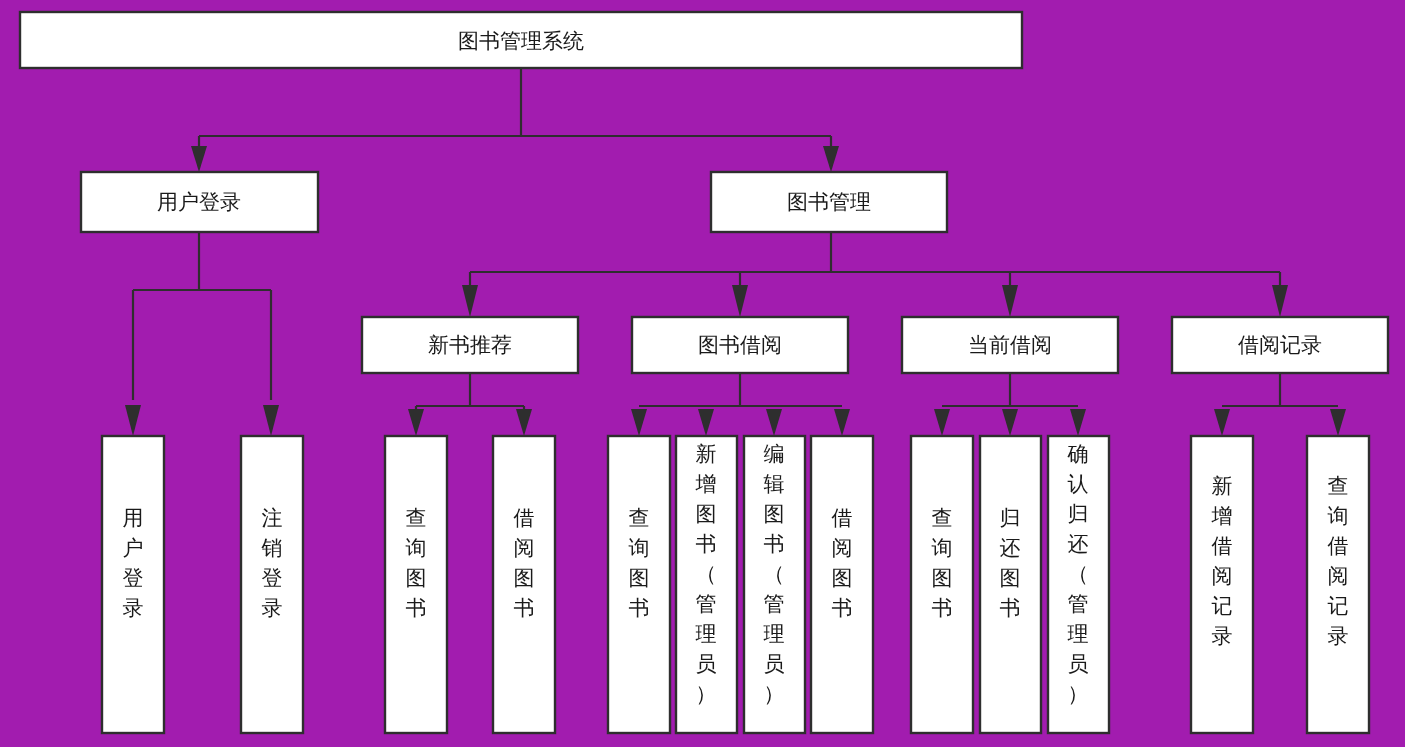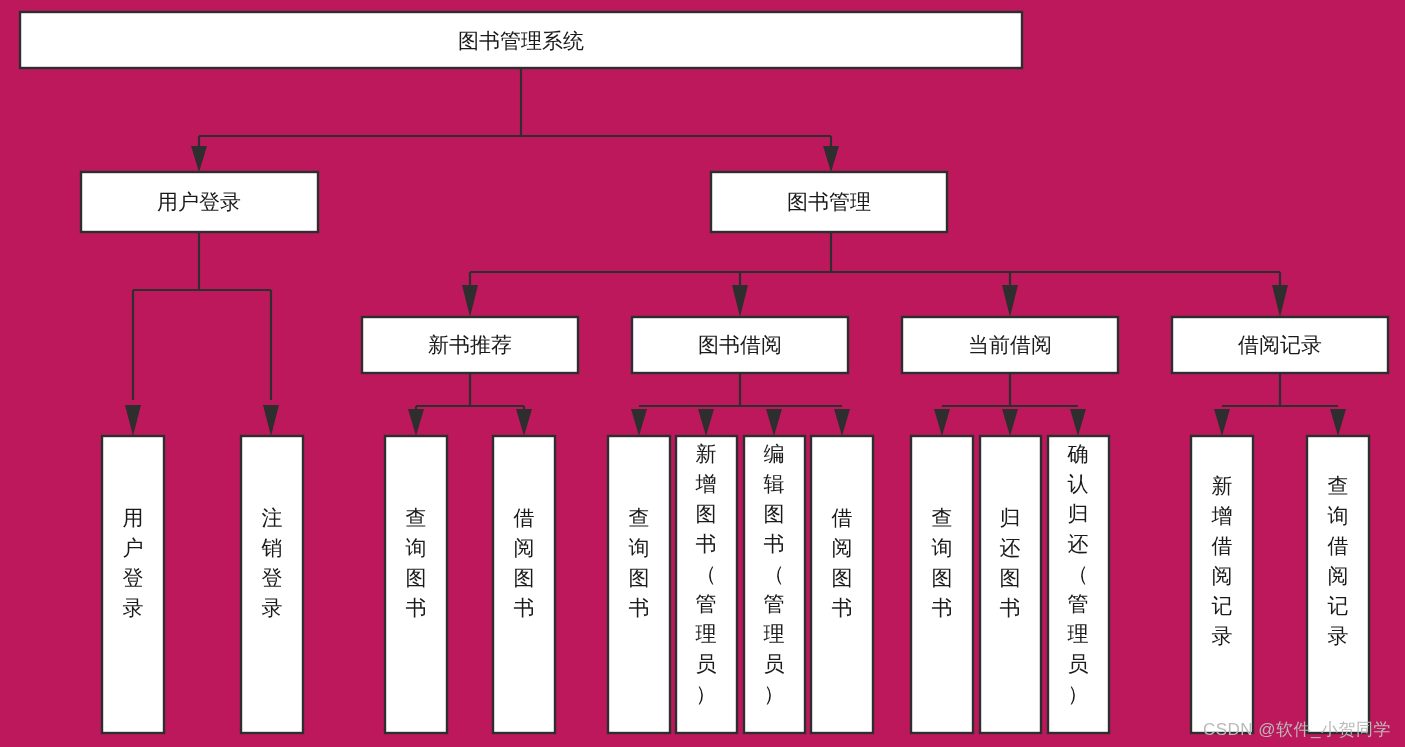--- a/index.html
+++ b/index.html
@@ -5,21 +5,21 @@
   html, body {
     margin: 0;
     padding: 0;
     background: #ffffff;
     font-family: "Liberation Sans", sans-serif;
   }
   #diagram-root {
     position: relative;
     width: 1405px;
     height: 747px;
-    background: #be185d;
+    background: #a21caf;
     overflow: hidden;
   }
   svg#flow {
     position: absolute;
     top: 0;
     left: 0;
     width: 1405px;
     height: 747px;
   }
   .node-box {
@@ -220,14 +220,13 @@
       <rect class="node-box" x="1191" y="436" width="62" height="297"></rect>
       <text class="node-label-v" x="1222" y="493"><tspan x="1222" y="493">新</tspan><tspan x="1222" y="523">增</tspan><tspan x="1222" y="553">借</tspan><tspan x="1222" y="583">阅</tspan><tspan x="1222" y="613">记</tspan><tspan x="1222" y="643">录</tspan></text>
     </g>
     <g>
       <rect class="node-box" x="1307" y="436" width="62" height="297"></rect>
       <text class="node-label-v" x="1338" y="493"><tspan x="1338" y="493">查</tspan><tspan x="1338" y="523">询</tspan><tspan x="1338" y="553">借</tspan><tspan x="1338" y="583">阅</tspan><tspan x="1338" y="613">记</tspan><tspan x="1338" y="643">录</tspan></text>
     </g>
 
   </svg>
 
-  <div class="watermark">CSDN @软件_小贺同学</div>
 </div>
 
 </body></html>

